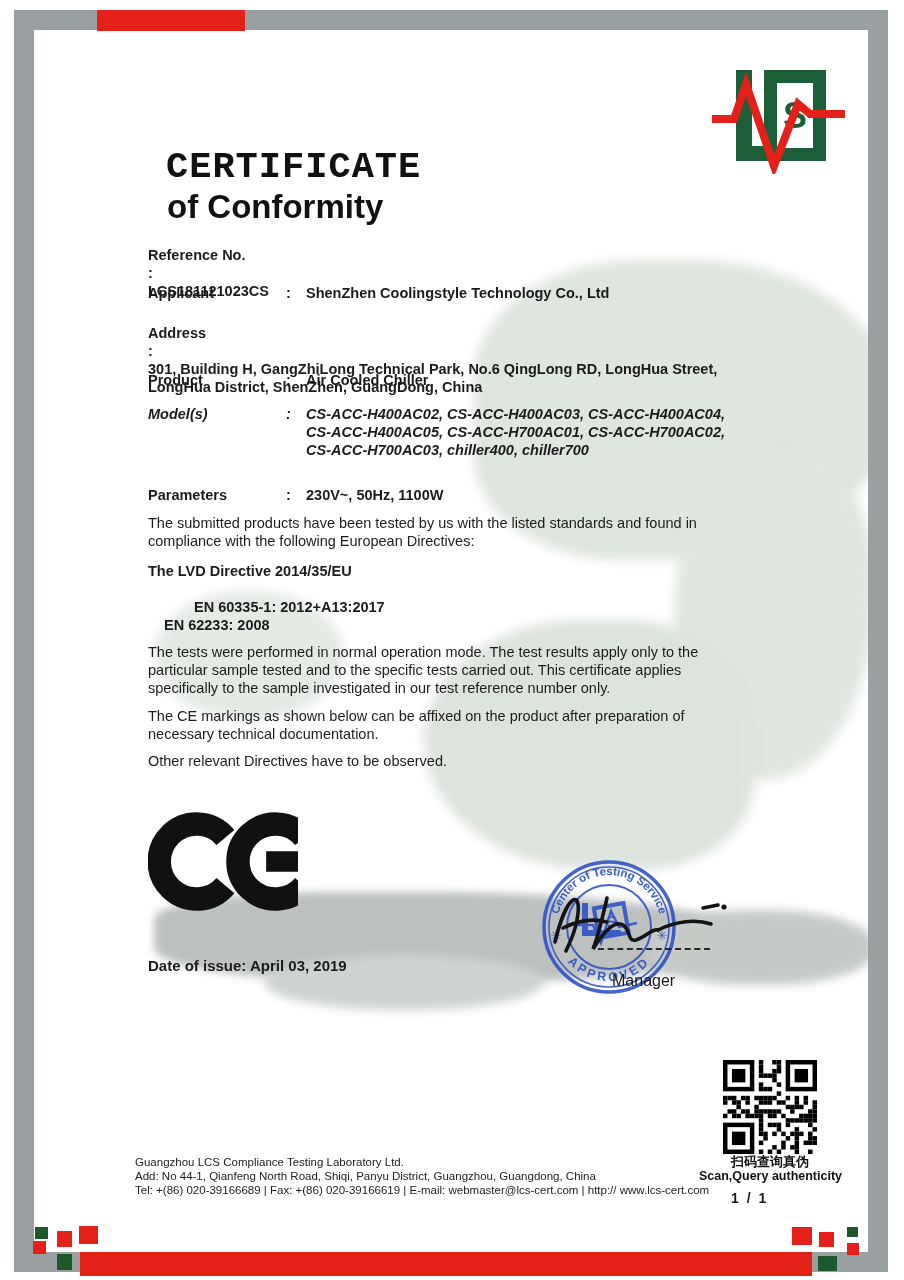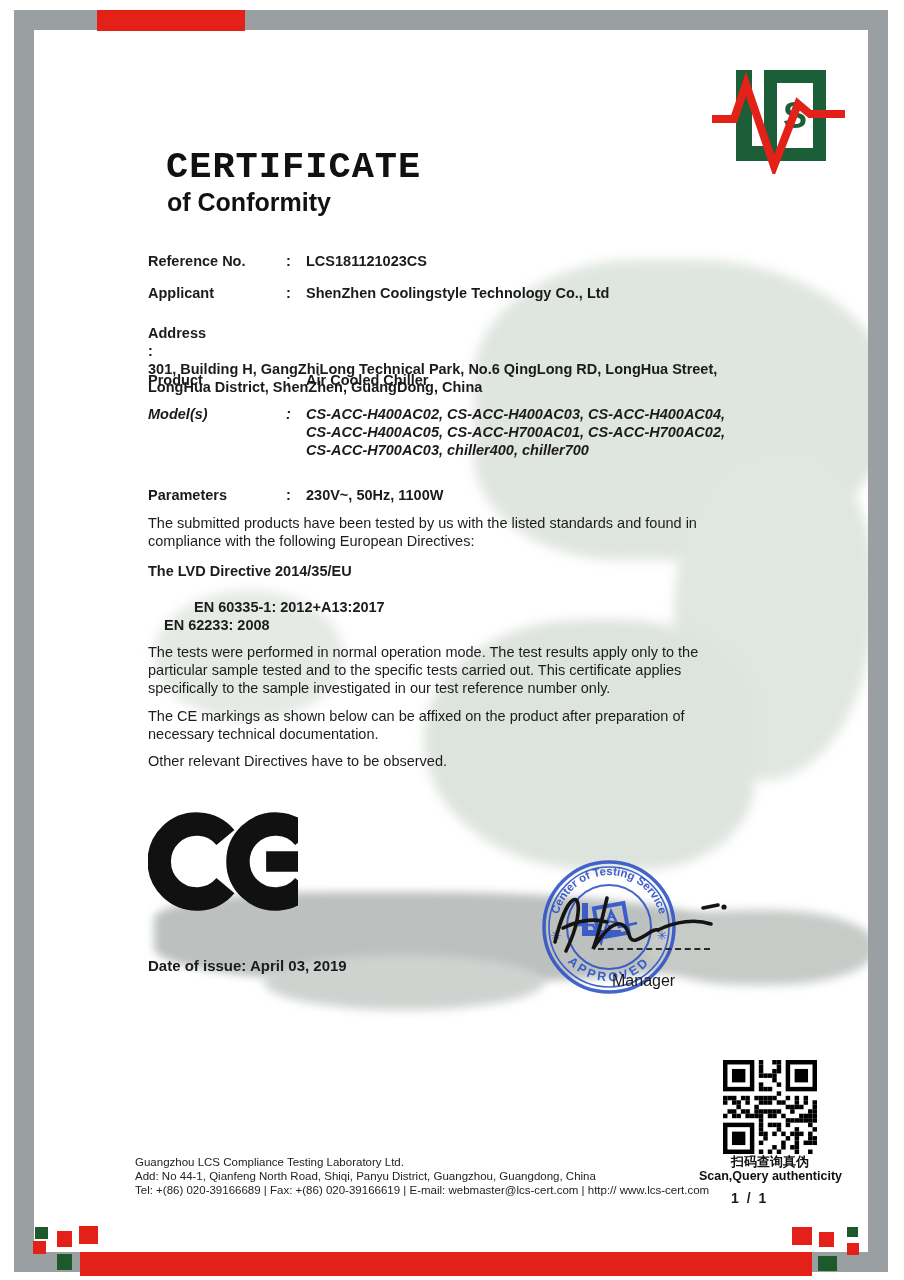--- a/index.html
+++ b/index.html
@@ -11,21 +11,21 @@
   .page-clip{position:absolute;left:34px;top:30px;width:834px;height:1222px;overflow:hidden;}
   .blob{position:absolute;filter:blur(6px);}
   .content{position:absolute;left:0;top:0;width:904px;height:1280px;}
   .abs{position:absolute;}
   
   .mark{position:absolute;}
   .red{background:#e32119;}
   .green{background:#1c5a2c;}
   
   .title-main{font-size:37px;font-weight:bold;letter-spacing:1px;color:#111;}
-  .title-sub{font-size:25px;font-weight:bold;color:#111;}
+  .title-sub{font-size:33px;font-weight:bold;color:#111;}
   .field-row{position:absolute;left:148px;width:585px;display:flex;font-size:14.5px;font-weight:bold;line-height:18px;}
   .field-label{width:138px;flex:none;}
   .field-colon{width:20px;flex:none;}
   .field-value{flex:1;}
   .para{position:absolute;left:148px;width:578px;font-size:14.5px;line-height:18px;color:#1c1c1c;}
   .bold{font-weight:bold;}
   .footer-line{position:absolute;left:135px;font-size:11.5px;color:#222;line-height:14px;white-space:nowrap;}
   .qr-caption{position:absolute;text-align:center;font-weight:bold;color:#111;}
   .stamp-wrap{position:absolute;left:534px;top:852px;width:150px;height:150px;z-index:3;}
   .sig-wrap{position:absolute;left:545px;top:880px;width:200px;height:100px;z-index:4;}
@@ -55,21 +55,21 @@
       <rect x="24" y="6" width="16" height="76" fill="#1b5e38"></rect>
       <rect x="24" y="82" width="90" height="15" fill="#1b5e38"></rect>
       <rect x="58.5" y="12.5" width="49" height="78" fill="#ffffff" stroke="#1b5e38" stroke-width="13"></rect>
       <text x="83" y="64" text-anchor="middle" font-size="36" font-weight="bold" fill="#1b5e38" font-family="Liberation Sans, sans-serif">S</text>
       <polyline points="0,55 22,55 34,20 62,102 86,40 98,50 133,50" fill="none" stroke="#e32119" stroke-width="8"></polyline>
     </svg>
 
     <div class="abs title-main" style="left:166px;top:146px;font-family:Liberation Mono, monospace;">CERTIFICATE</div>
     <div class="abs title-sub" style="left:167px;top:188px;">of Conformity</div>
 
-    <div class="field-row" style="top:252px;">
+    <div class="field-row" style="top:246px;flex-direction:column;">
       <span class="field-label">Reference No.</span>
       <span class="field-colon">:</span>
       <span class="field-value">LCS181121023CS</span>
     </div>
     <div class="field-row" style="top:284px;">
       <span class="field-label">Applicant</span>
       <span class="field-colon">:</span>
       <span class="field-value">ShenZhen Coolingstyle Technology Co., Ltd</span>
     </div>
     <div class="field-row" style="top:324px;flex-direction:column;">

